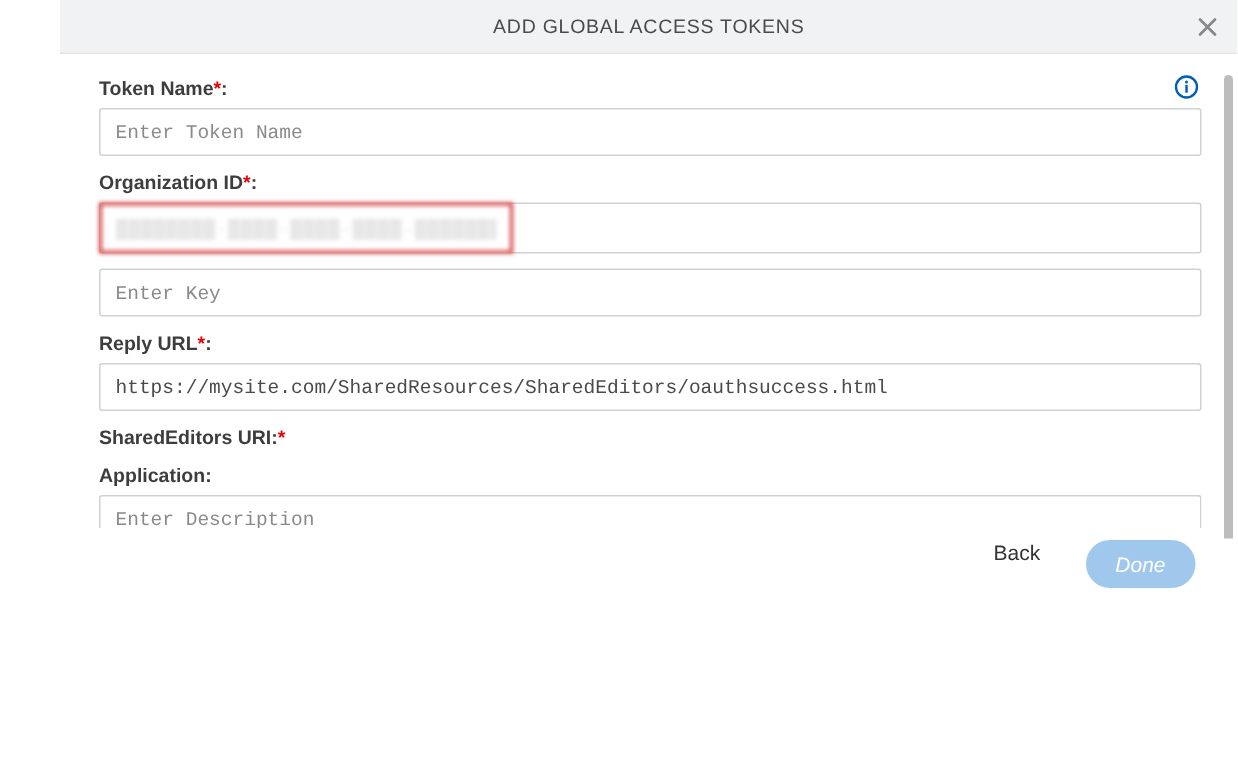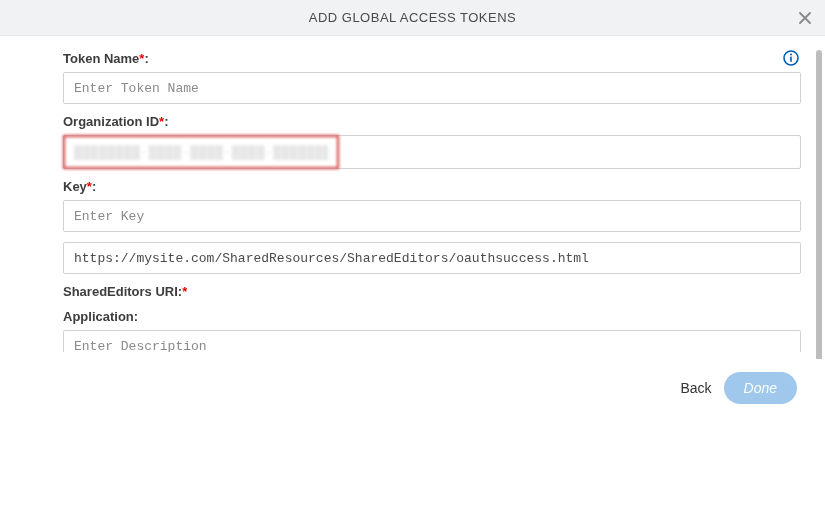--- a/index.html
+++ b/index.html
@@ -1,35 +1,35 @@
 <!DOCTYPE html>
 <html><head>
 <meta charset="utf-8">
 <style>
   * { box-sizing: border-box; margin: 0; padding: 0; }
   html, body { width: 825px; height: 519px; font-family: Arial, Helvetica, sans-serif; overflow: hidden; background: #fff; }
   .modal {
-    width: 825px; height: 415px; background: #fff; position: relative; display: flex; flex-direction: column;
+    width: 825px; height: 415px; background: #fff; position: relative; display: flex; flex-direction: column; padding-left: 40px;
   }
   .header {
     background: #f1f2f3; height: 36px; display: flex; align-items: center; justify-content: center; position: relative;
     border-bottom: 1px solid #e5e5e5;
   }
   .header-title {
     font-size: 13px; letter-spacing: 0.5px; color: #4a4a4a; font-weight: 400;
   }
   .close-icon {
     position: absolute; right: 12px; top: 50%; transform: translateY(-50%); width: 16px; height: 16px;
     cursor: pointer; color: #888;
   }
   .body-wrap {
     flex: 1; position: relative; overflow: hidden;
   }
   .body {
-    position: absolute; left: 0; right: 12px; top: 0; bottom: 0; overflow-y: hidden; padding: 14px 12px 0 26px; margin-left: 37px;
+    position: absolute; left: 0; right: 12px; top: 0; bottom: 0; overflow-y: hidden; padding: 14px 12px 0 26px;
   }
   .scrollbar {
     position: absolute; right: 3px; top: 14px; width: 6px; height: 330px; background: #bdbdbd; border-radius: 3px;
     cursor: pointer;
   }
   .field-row { margin-bottom: 10px; }
   .label-row { display: flex; align-items: center; justify-content: space-between; margin-bottom: 6px; }
   .label {
     font-size: 13px; color: #3d3d3d; font-weight: 600;
   }
@@ -40,22 +40,22 @@
     font-size: 13px; color: #4a4a4a; background: #fff; font-family: Liberation Mono, monospace;
   }
   .input::placeholder { color: #8a8a8a; }
   .input.highlighted { outline: 2px solid #d23232; outline-offset: -1px; width: 274px; border-color: transparent; }
   .input-wrapper-highlighted { width: 100%; border: 1px solid #d0d1d3; border-radius: 2px; display:flex; }
   .input-wrapper-highlighted .input.highlighted { border: none; border-radius:0; }
   .blurred { color: #e7e7e7; filter: blur(1.5px); letter-spacing: 0.5px; }
   .field-cutoff { height: 22px; overflow: hidden; }
   .field-cutoff .input { color: #8a8a8a; }
   .footer {
-    height: 56px; border-top: 1px solid #fff; display: flex; align-items: center; justify-content: flex-end;
-    padding: 0 28px; gap: 12px;
+    height: 56px; border-top: 1px solid #fff; display: flex; align-items: flex-start; justify-content: flex-end;
+    padding: 0 28px; gap: 30px;
   }
   .btn-back {
     background: transparent; border: none; font-size: 14px; color: #333; cursor: pointer; font-weight: 500;
   }
   .btn-done {
     background: #7fb6e6; border: none; border-radius: 16px; padding: 8px 20px; color: #fff;
     font-size: 14px; cursor: pointer; font-weight: 500; opacity: 0.75; font-style: italic;
   }
 </style>
 </head>
@@ -92,27 +92,27 @@
       <div class="field-row">
         <div class="label-row">
           <span class="label"><span>Organization ID</span><span class="required">*</span>:</span>
         </div>
         <div class="input-wrapper-highlighted">
           <input class="input highlighted blurred" type="text" value="████████-████-████-████-████████████" style="">
         </div>
       </div>
 
       <div class="field-row">
-        <div class="label-row">
-          <span class="label"><span>Key</span><span class="required">*</span>:</span>
-        </div>
         <input class="input" type="text" placeholder="Enter Key" style="">
       </div>
 
       <div class="field-row">
+        <div class="label-row">
+          <span class="label"><span>Reply URL</span><span class="required">*</span>:</span>
+        </div>
         <input class="input" type="text" value="https://mysite.com/SharedResources/SharedEditors/oauthsuccess.html" style="">
       </div>
 
 
       <div class="field-row">
         <div class="label-row">
           <span class="label"><span>SharedEditors URI:</span><span class="required">*</span></span>
         </div>
       </div>
 

